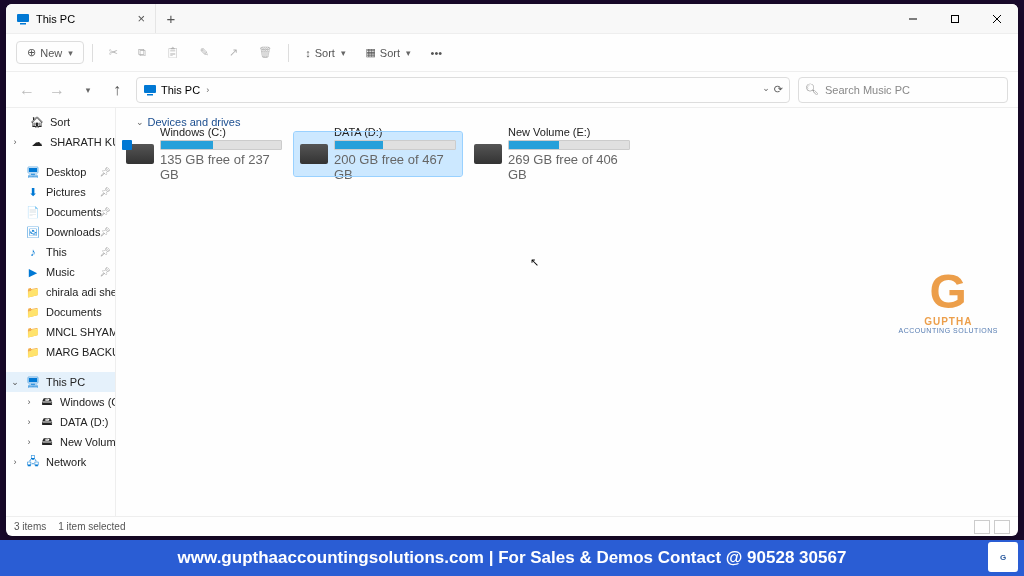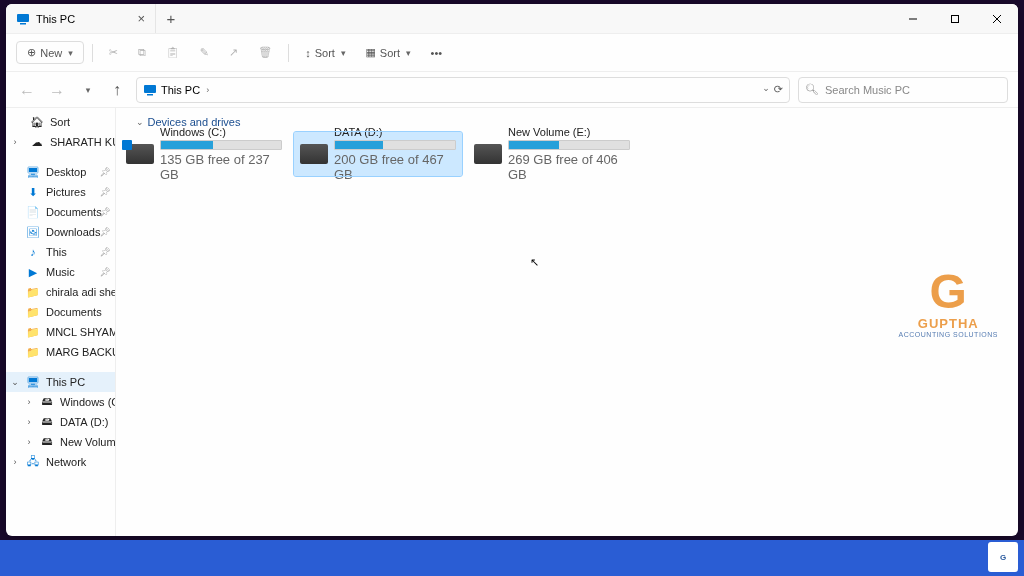--- a/index.html
+++ b/index.html
@@ -44,21 +44,21 @@
   .drive-info { flex:1; font-size:10px; color:#222; overflow:hidden;}
   .drive-name { font-size:11px; margin-bottom:2px; white-space:nowrap;}
   .drive-bar { height:10px; background:#e0e0e0; border:1px solid #ccc; border-radius:1px; margin-bottom:2px; overflow:hidden;}
   .drive-fill { height:100%; background:#26a0da;}
   .drive-free { font-size:13px; color:#666;}
   .statusbar { height:20px; border-top:1px solid #eee; display:flex; align-items:center; padding:0 8px; font-size:10px; color:#555; gap:12px;}
   .status-right { margin-left:auto; display:flex; gap:4px;}
   .viewbtn { width:16px; height:14px; border:1px solid #ccc; cursor:pointer;}
   .watermark { position:absolute; right:20px; top:160px; opacity:.8; text-align:center; font-family:serif;}
   .watermark .g { font-size:48px; color:#e8871e; font-weight:bold; line-height:1;}
-  .watermark .t1 { color:#e8871e; font-weight:bold; font-size:13px; letter-spacing:1px;}
+  .watermark .t1 { color:#e8871e; font-weight:bold; font-size:10px; letter-spacing:1px;}
   .watermark .t2 { color:#2a5a9e; font-size:7px; letter-spacing:.5px;}
   .banner { position:absolute; left:0; right:0; bottom:0; height:36px; background:#2a5dd4; color:#fff; display:flex; align-items:center; justify-content:center; font-size:17px; font-weight:600;}
   .banner-logo { position:absolute; right:6px; top:2px; width:30px; height:30px; background:#fff; border-radius:3px; display:flex; align-items:center; justify-content:center; font-size:8px; color:#2a5a9e;}
   .cursor { position:absolute; left:414px; top:148px; font-size:11px; color:#000; pointer-events:none;}
   svg { display:block; }
 </style>
 </head>
 <body>
 
 <div class="window">
@@ -291,17 +291,26 @@
 
       <div class="watermark">
         <div class="g">G</div>
         <div class="t1">GUPTHA</div>
         <div class="t2">ACCOUNTING SOLUTIONS</div>
       </div>
       <div class="cursor">↖</div>
     </div>
   </div>
 
+  <div class="statusbar">
+    <span>3 items</span>
+    <span>1 item selected</span>
+    <div class="status-right">
+      <div class="viewbtn"></div>
+      <div class="viewbtn"></div>
+    </div>
+  </div>
 </div>
 
 <div class="banner">
+  <span>www.gupthaaccountingsolutions.com | For Sales &amp; Demos Contact @ 90528 30567</span>
   <div class="banner-logo">G</div>
 </div>
 
 </body></html>

